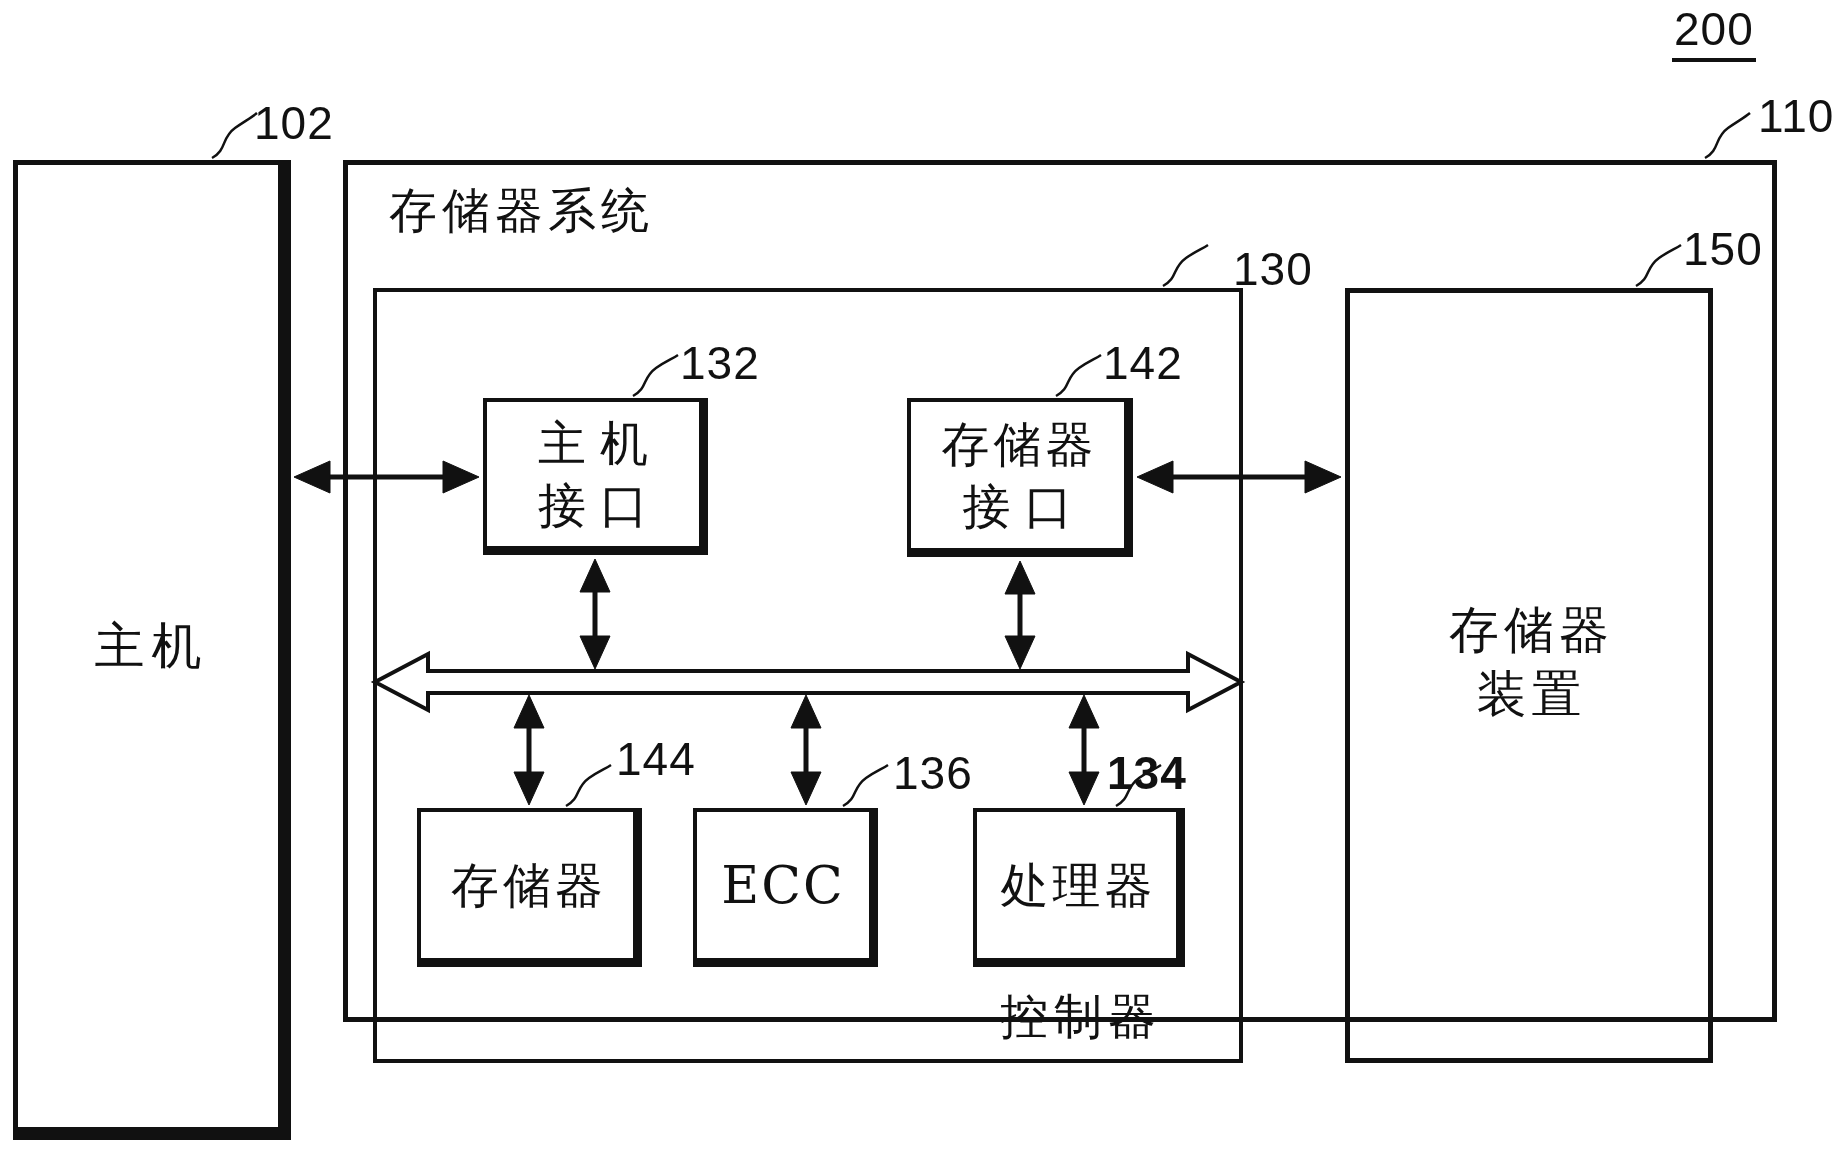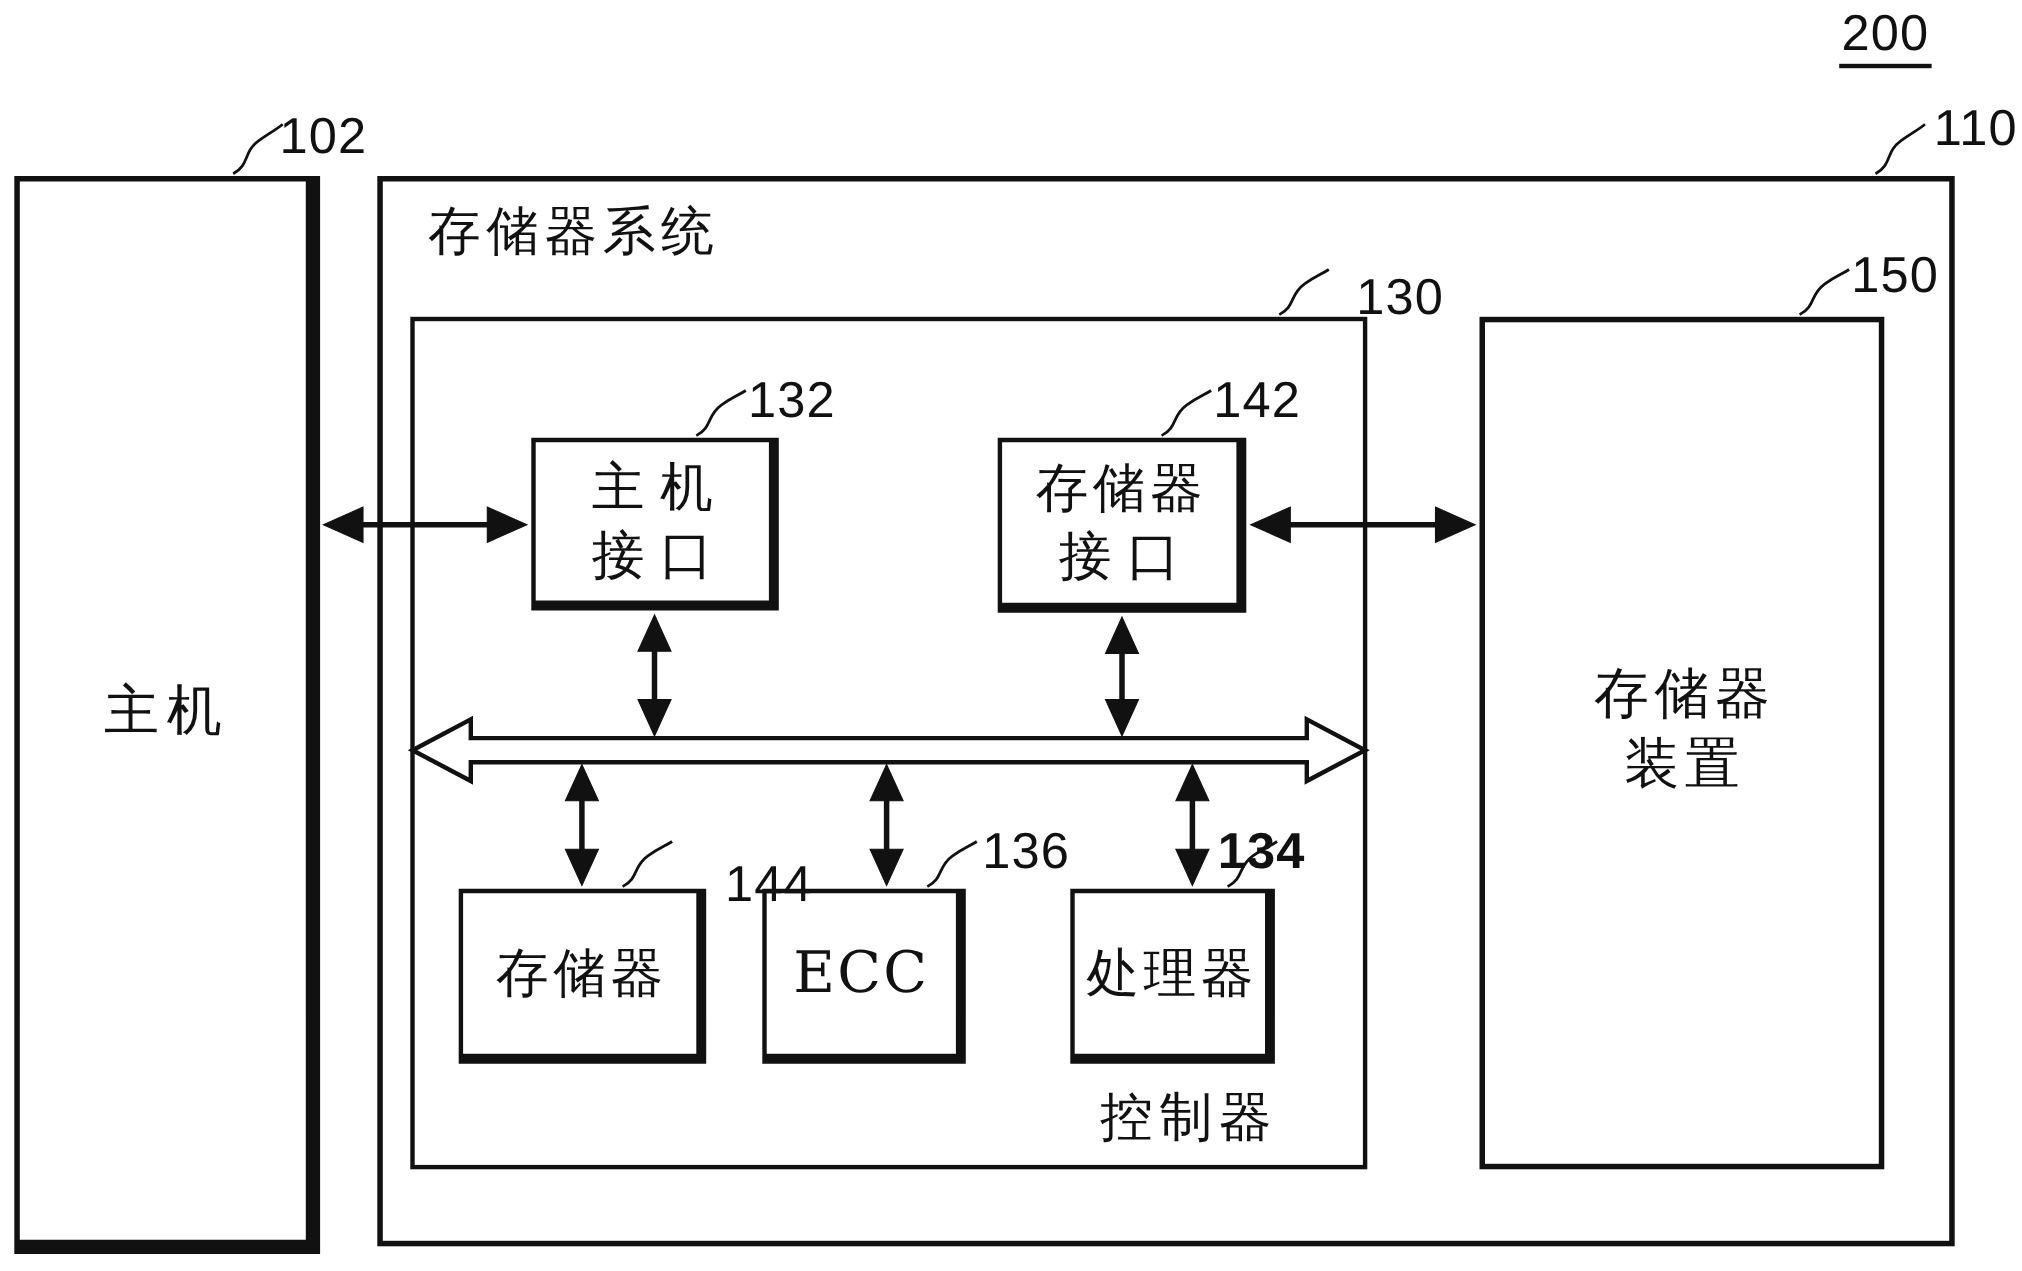--- a/index.html
+++ b/index.html
@@ -2,51 +2,51 @@
 <html><head>
 <meta charset="utf-8">
 <style>
   html,body{margin:0;padding:0;background:#ffffff;}
   .canvas{position:relative;width:1838px;height:1155px;background:#ffffff;overflow:hidden;
           font-family:"DejaVu Serif", serif;color:#111;}
   .box{position:absolute;box-sizing:border-box;border-style:solid;border-color:#111;background:transparent;}
   
   .host-box{left:13px;top:160px;width:278px;height:980px;border-width:5px 13px 13px 5px;background:#fff;
             display:flex;align-items:center;justify-content:center;}
-  .memsys-box{left:343px;top:160px;width:1434px;height:973px;border-width:5px;}
+  .memsys-box{left:343px;top:160px;width:1434px;height:862px;border-width:5px;}
   .ctrl-box{left:373px;top:288px;width:870px;height:775px;border-width:4px;}
   .memdev-box{left:1345px;top:288px;width:368px;height:775px;border-width:5px;
               display:flex;flex-direction:column;align-items:center;justify-content:center;padding-bottom:28px;}
   
   .small{border-width:4px 9px 9px 4px;background:#fff;display:flex;flex-direction:column;
          align-items:center;justify-content:center;}
   .hostif-box{left:483px;top:398px;width:225px;height:157px;}
   .memif-box{left:907px;top:398px;width:226px;height:159px;}
   .mem-box{left:417px;top:808px;width:225px;height:159px;}
   .ecc-box{left:693px;top:808px;width:185px;height:159px;}
-  .proc-box{left:973px;top:808px;width:186px;height:159px;}
+  .proc-box{left:973px;top:808px;width:212px;height:159px;}
   
   .cjk{font-size:48px;line-height:62px;letter-spacing:4px;padding-left:4px;white-space:nowrap;}
   .wide{letter-spacing:14px;padding-left:14px;}
   .host-label{font-size:50px;letter-spacing:7px;padding-left:7px;}
   .memsys-label{position:absolute;left:37px;top:14px;letter-spacing:5px;}
   .ctrl-label{position:absolute;right:77px;bottom:12px;letter-spacing:6px;}
   .memdev-line{font-size:50px;line-height:64px;letter-spacing:5px;padding-left:5px;}
   .ecc-label{font-size:52px;letter-spacing:2px;padding-left:0;}
   
   .ref{position:absolute;font-family:"Liberation Sans", sans-serif;font-size:46px;line-height:46px;
        letter-spacing:1px;white-space:nowrap;}
   .ref-100{left:1672px;top:6px;border-bottom:4px solid #111;padding:0 2px 6px 2px;}
   .ref-102{left:254px;top:100px;}
   .ref-110{left:1758px;top:93px;}
   .ref-130{left:1213px;top:246px;margin-left:20px;}
   .ref-150{left:1683px;top:226px;}
   .ref-132{left:680px;top:340px;}
   .ref-142{left:1103px;top:340px;}
-  .ref-144{left:616px;top:780px;margin-left:43px;}
+  .ref-144{left:616px;top:736px;}
   .ref-136{left:893px;top:750px;}
   .ref-134{left:1107px;top:750px;font-weight:bold;}
   svg.overlay{position:absolute;left:0;top:0;width:1838px;height:1155px;pointer-events:none;}
 </style>
 </head>
 <body>
 
 <div class="canvas">
 
   <div class="box host-box">

